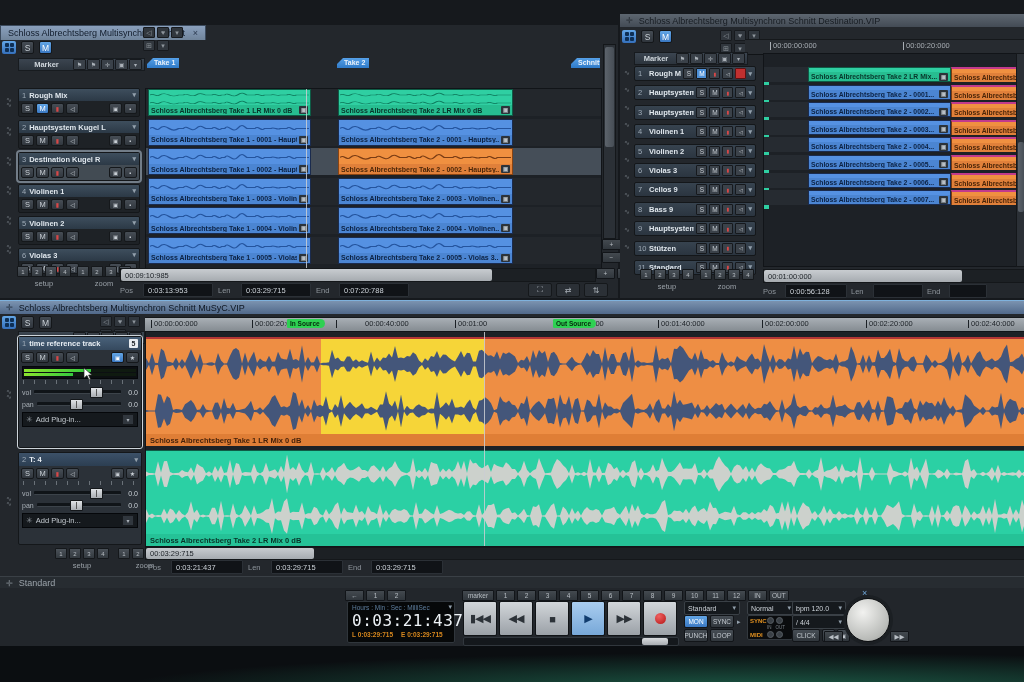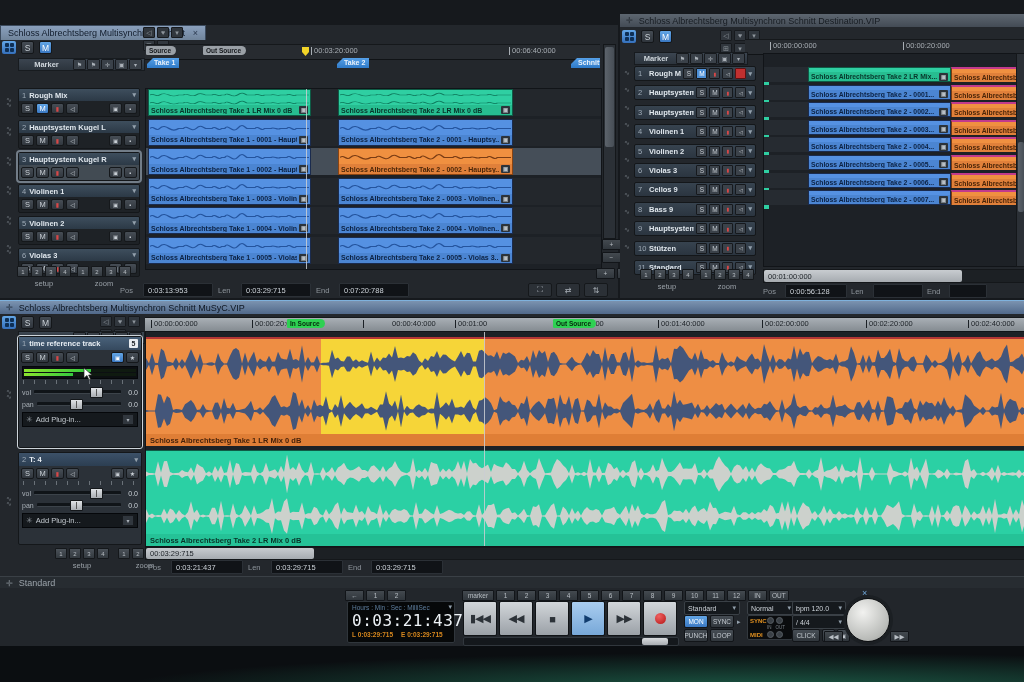--- a/index.html
+++ b/index.html
@@ -172,36 +172,20 @@
       <span class="sq on">M</span>
     </div>
     <div class="abs icoclus" style="left:143px;top:2px">
       <span class="ic">◁</span>
       <span class="ic">♥</span>
       <span class="ic">▾</span>
       <span class="ic">⊞</span>
       <span class="ic">▾</span>
     </div>
 
-    <div class="abs ruler" style="left:145px;top:19px;width:455px;height:14px">
-      <span class="tag" style="left:1px">Source</span>
-      <span class="tag" style="left:58px">Out Source</span>
-      <div>
-
-      <span class="tick" style="left: 166px;">
-            <b></b>
-            <span>00:03:20:000</span>
-          </span>
-          <span class="tick" style="left: 364px;">
-            <b></b>
-            <span>00:06:40:000</span>
-          </span>
-        </div>
-      <span class="abs playmk" style="left:157px;top:2px"></span>
-    </div>
 
     <div class="abs" style="left:145px;top:33px;width:455px;height:11px;overflow:hidden">
       <div>
 
       <span class="mkpill" style="left: 2px;"><span>Take 1</span></span>
           <span class="mkpill" style="left: 192px;"><span>Take 2</span></span>
           <span class="mkpill" style="left: 426px;"><span>Schnitt</span></span>
         </div>
     </div>
 
@@ -277,21 +261,21 @@
               <span class="mini rec">▮</span>
               <span class="mini spk">◁</span>
               <span class="grow"></span>
               <span class="mini" style="font-size:5.5px">▣</span>
               <span class="mini" style="font-size:5.5px">▪</span>
             </div>
           </div>
           <div class="trk sel">
             <div class="thead">
               <span class="tnum">3</span>
-              <span style="overflow:hidden;white-space:nowrap">Hauptsystem Kugel R</span>
+              <span style="overflow:hidden;white-space:nowrap">Destination Kugel R</span>
               <span class="grow"></span>
               <span class="caret">▾</span>
             </div>
             <div class="tbtns">
               <span class="mini">S</span>
               <span class="mini">M</span>
               <span class="mini rec">▮</span>
               <span class="mini spk">◁</span>
               <span class="grow"></span>
               <span class="mini" style="font-size:5.5px">▣</span>
@@ -541,20 +525,23 @@
       <span class="memcap">setup</span>
     </div>
     <div class="abs memgrp" style="left:77px;top:241px">
       <div class="row">
           <span class="mb">1</span>
           <span class="mb">2</span>
           <span class="mb">3</span>
           <span class="mb">4</span>
         </div>
       <span class="memcap">zoom</span>
+    </div>
+    <div class="abs hscr" style="left:120px;top:243px;width:474px;height:12px">
+      <span class="hthumb" style="width:363px">00:09:10:985</span>
     </div>
     <div class="abs" style="left:596px;top:243px;display:flex;gap:2px">
       <span class="smallb">+</span>
       <span class="smallb">−</span>
     </div>
     <div class="abs statrow" style="left:120px;top:258px">
       <span class="statlab">Pos</span>
       <span class="statbox" style="width:60px">0:03:13:953</span>
       <span class="statlab">Len</span>
       <span class="statbox" style="width:60px">0:03:29:715</span>
@@ -914,21 +901,21 @@
       <div>
 
       <span class="tick" style="left: 6px;">
             <b></b>
             <span>00:00:00:000</span>
           </span>
           <span class="tick" style="left: 107px;">
             <b></b>
             <span>00:00:20:0</span>
           </span>
-          <span class="tick" style="left: 218px; gap: 28px;">
+          <span class="tick" style="left: 191px; gap: 28px;">
             <b></b>
             <span>00:00:40:000</span>
           </span>
           <span class="tick" style="left: 310px;">
             <b></b>
             <span>00:01:00</span>
           </span>
           <span class="tick" style="left: 412px;">
             <b></b>
             <span>00:01:20:000</span>

